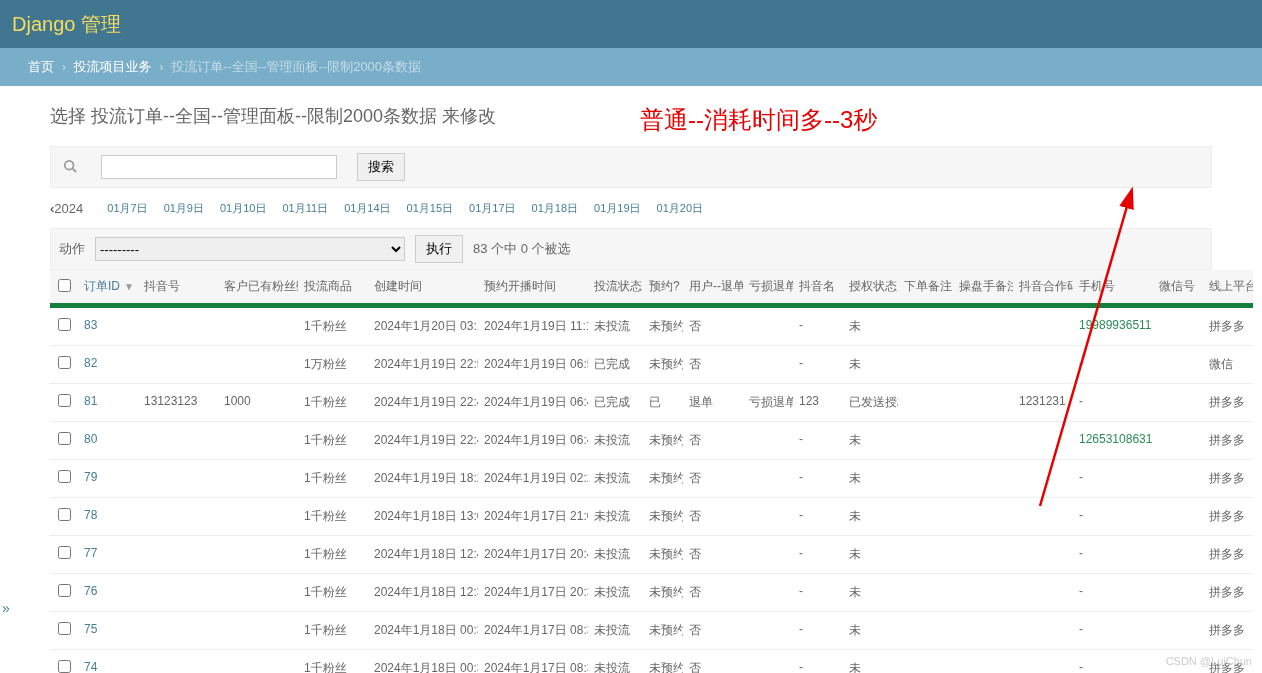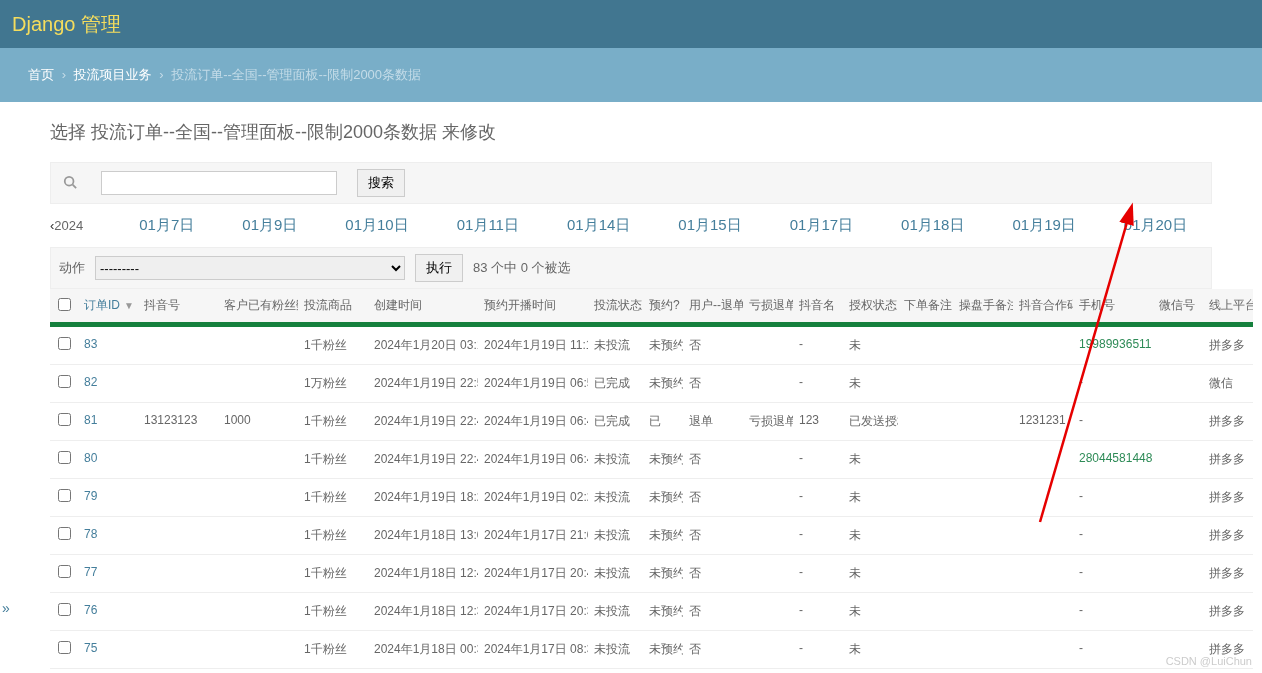--- a/index.html
+++ b/index.html
@@ -1,31 +1,31 @@
 <!DOCTYPE html>
 <html><head>
 <meta charset="utf-8">
 <style>
 * { box-sizing: border-box; margin: 0; padding: 0; }
 body { font-family: "Helvetica Neue", Arial, sans-serif; font-size: 13px; color: #333; background: #fff; }
 .topbar { background: #417690; height: 48px; padding: 0 12px; display: flex; align-items: center; }
 .topbar h1 { color: #f5dd5d; font-size: 20px; font-weight: 300; }
-.breadcrumbs { background: #79aec8; color: #c4dce8; padding: 18px 28px; font-size: 13px; }
+.breadcrumbs { background: #79aec8; color: #c4dce8; padding: 10px 28px; font-size: 13px; }
 .breadcrumbs a { color: #fff; text-decoration: none; }
 .breadcrumbs .sep { margin: 0 4px; }
 .content { padding: 18px 50px 0 50px; position: relative; }
 .page-title { font-size: 18px; font-weight: 400; color: #666; margin-bottom: 18px; }
 .overlay-text { position: absolute; top: 18px; left: 640px; font-size: 24px; color: #e60000; font-weight: 400; }
 .searchbar { background: #f6f6f6; border: 1px solid #eee; padding: 6px 8px; margin-bottom: 12px; display: flex; align-items: center; gap: 20px; }
 .searchbar .icon { color: #999; font-size: 14px; padding: 0 4px; }
 .searchbar input { width: 236px; height: 24px; border: 1px solid #ccc; padding: 2px 6px; font-size: 13px; }
 .searchbar button { padding: 4px 10px; border: 1px solid #ccc; background: #f0f0f0; cursor: pointer; font-size: 13px; }
 .datebar { display: flex; align-items: center; gap: 24px; margin-bottom: 12px; font-size: 13px; }
 .datebar .year { color: #666; }
-.datebar a { color: #447e9b; text-decoration: none; font-size: 15px; margin-left: 32px; }
+.datebar a { color: #447e9b; text-decoration: none; font-size: 11px; }
 .actionbar { background: #f6f6f6; border: 1px solid #eee; padding: 6px 8px; display: flex; align-items: center; gap: 10px; margin-bottom: 0; }
 .actionbar label { color: #666; font-size: 13px; }
 .actionbar select { width: 310px; height: 24px; border: 1px solid #ccc; font-size: 13px; }
 .actionbar button { padding: 4px 10px; border: 1px solid #ccc; background: #f0f0f0; cursor: pointer; font-size: 13px; }
 .actionbar .count { color: #666; font-size: 13px; }
 table { width: 100%; border-collapse: collapse; font-size: 12px; table-layout: fixed; }
 thead th { background: #f6f6f6; border-bottom: 5px solid #15803d; padding: 8px 6px; text-align: left; font-weight: 400; color: #666; white-space: nowrap; overflow: hidden; }
 thead th.sorted { color: #447e9b; }
 .sort-arrow { display:inline-block; margin-left:4px; color:#999; font-size:10px; }
 tbody td { border-bottom: 1px solid #eee; padding: 10px 6px; color: #666; vertical-align: top; white-space: nowrap; overflow: hidden; }
@@ -47,20 +47,21 @@
 <div class="breadcrumbs">
   <a href="#">首页</a>
   <span class="sep">›</span>
   <a href="#">投流项目业务</a>
   <span class="sep">›</span>
   <span>投流订单--全国--管理面板--限制2000条数据</span>
 </div>
 
 <div class="content">
   <div class="page-title">选择 投流订单--全国--管理面板--限制2000条数据 来修改</div>
+  <div class="overlay-text">普通--消耗时间多--3秒</div>
 
   <div class="searchbar">
     <span class="icon">
       <svg width="14" height="14" viewBox="0 0 16 16">
           <circle cx="7" cy="7" r="5" fill="none" stroke="#999" stroke-width="2"></circle>
           <line x1="11" y1="11" x2="15" y2="15" stroke="#999" stroke-width="2"></line>
         </svg>
     </span>
     <input type="text" style="">
     <button>搜索</button>
@@ -199,21 +200,21 @@
           <td>2024年1月19日 06:44</td>
           <td>未投流</td>
           <td>未预约</td>
           <td>否</td>
           <td></td>
           <td>-</td>
           <td>未</td>
           <td></td>
           <td></td>
           <td></td>
-          <td><span class="green">28044581448</span></td>
+          <td><span class="green">12653108631</span></td>
           <td></td>
           <td>拼多多</td>
         </tr>
         <tr>
           <td class="chk"><input type="checkbox" style=""></td>
           <td><a href="#">79</a></td>
           <td></td>
           <td></td>
           <td>1千粉丝</td>
           <td>2024年1月19日 18:29</td>

